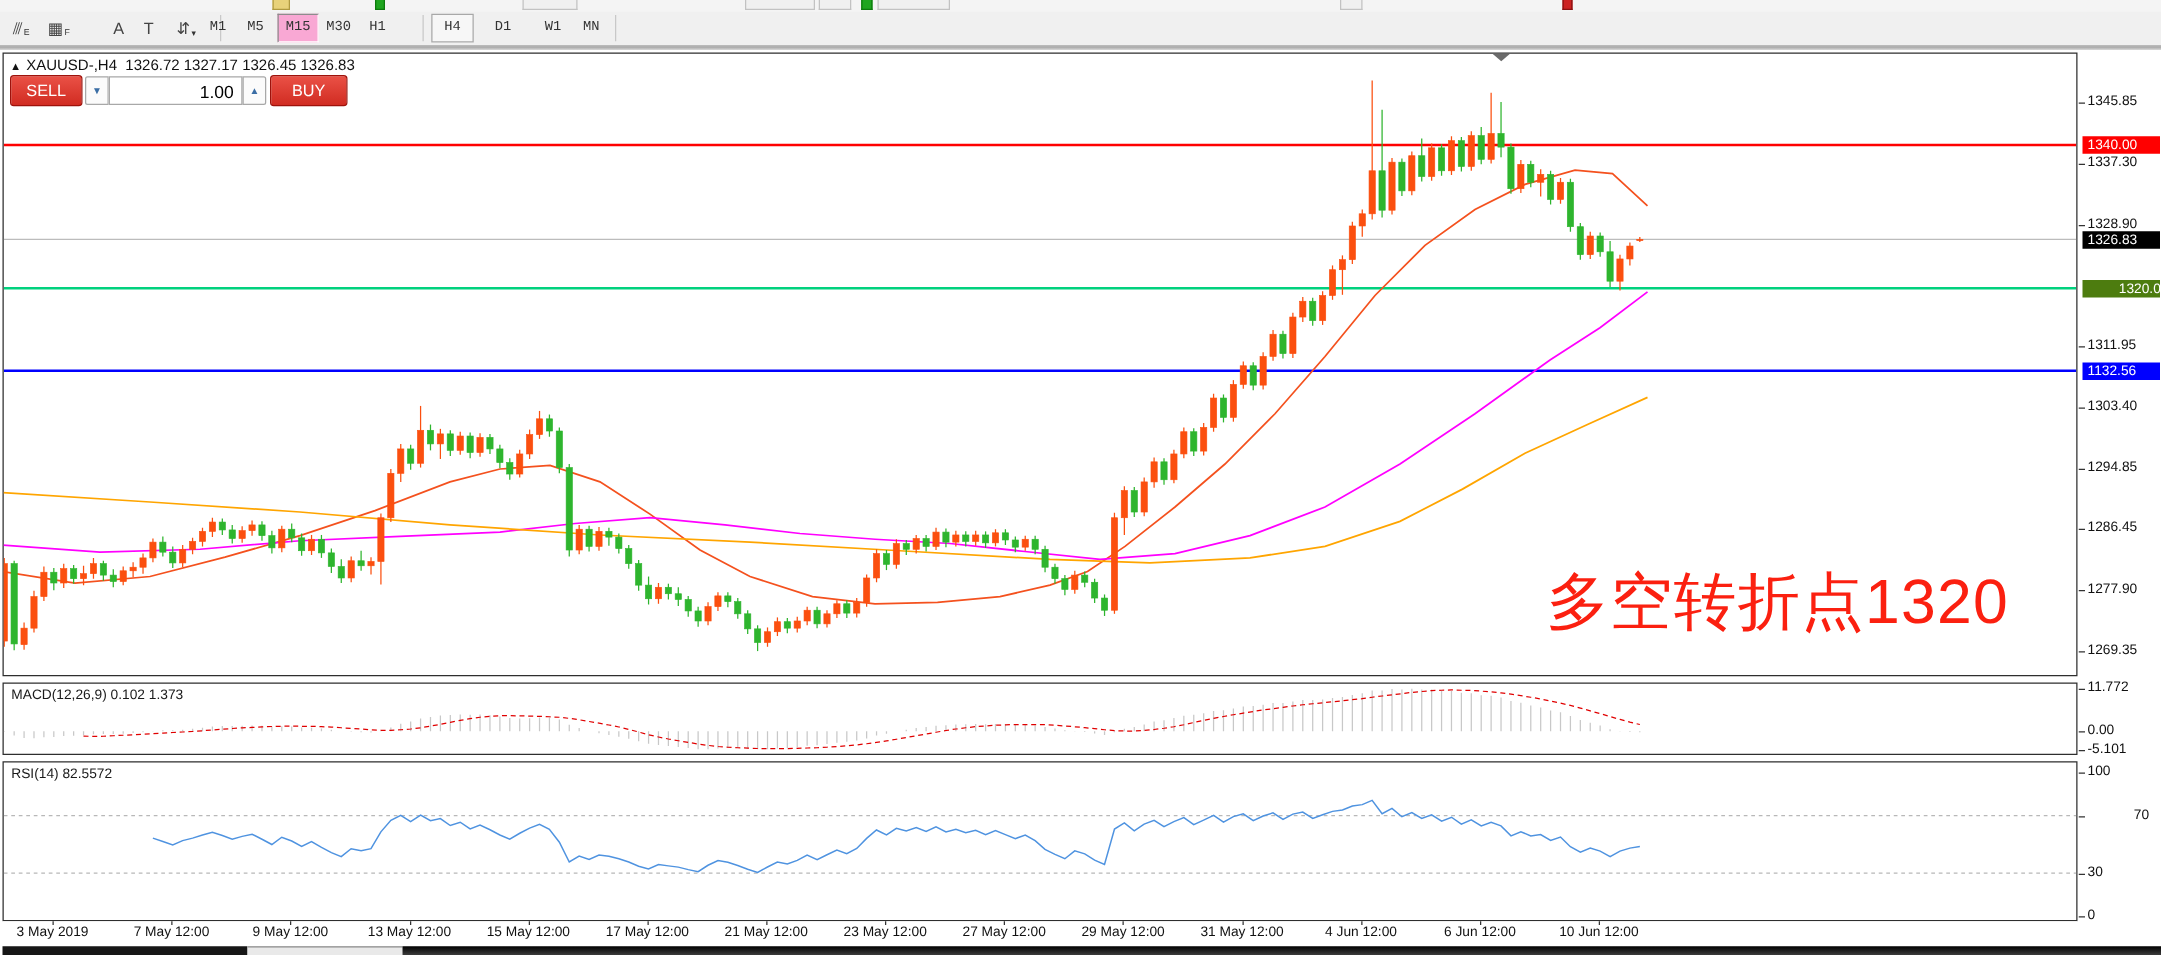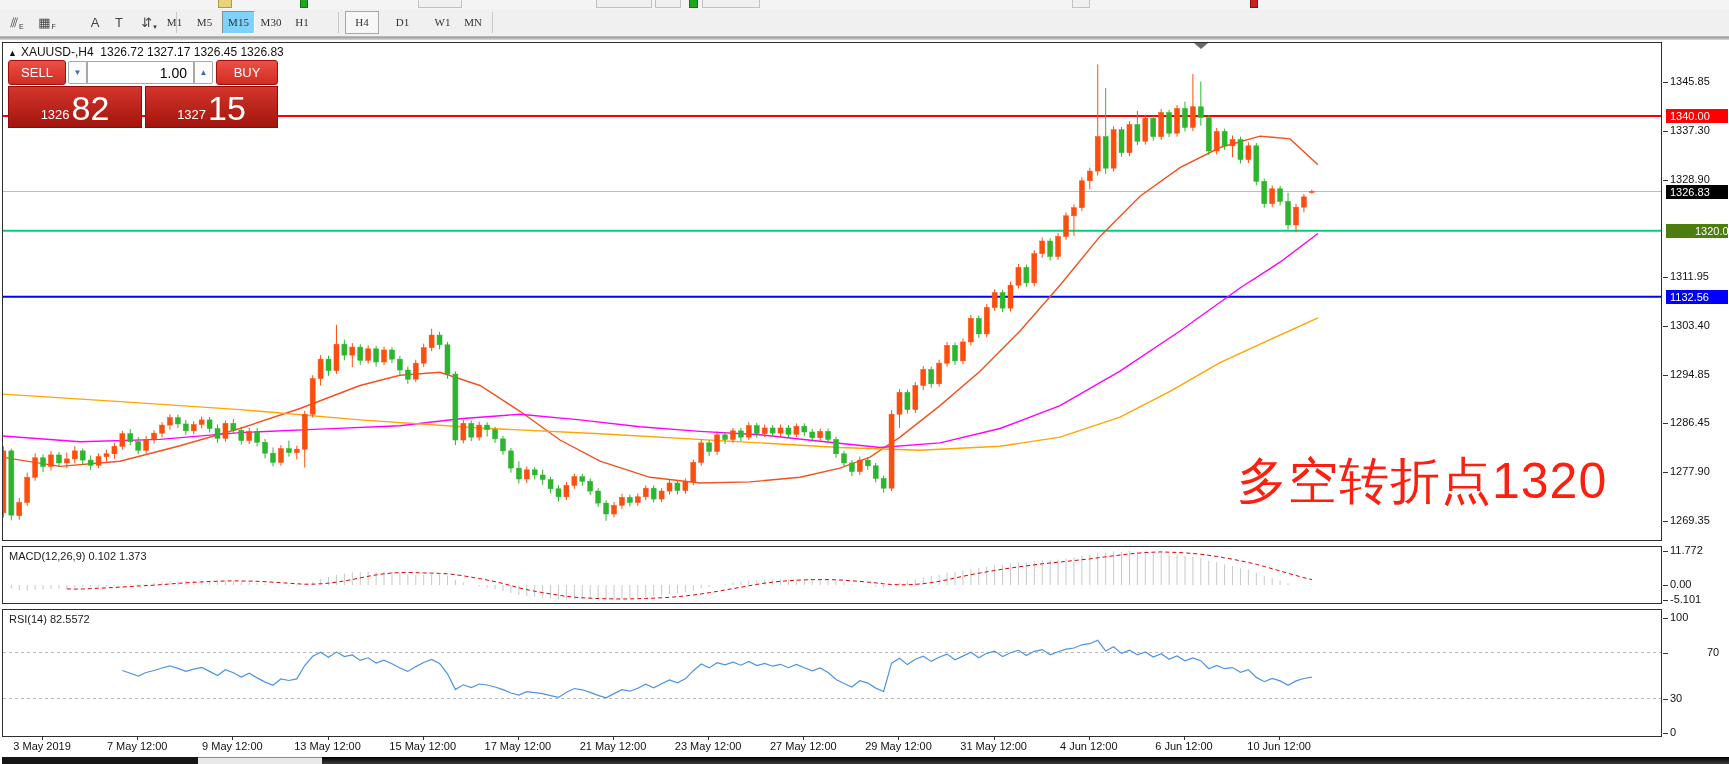--- a/index.html
+++ b/index.html
@@ -13,22 +13,22 @@
   .frag.green { background:#1fa51f; border-color:#0d7a0d; }
   .frag.red { background:#cc2222; border-color:#881111; }
   .frag.yellow { background:#e8d27a; border-color:#b09a40; }
 
   
   .toolbar { position:absolute; left:0; top:9px; width:1729px; height:28px; background:#f0f0f0; border-bottom:1px solid #b9b9b9; }
   .toolicon { position:absolute; top:2px; width:26px; height:23px; display:flex; align-items:center; justify-content:center; color:#444; font-size:13px; }
   .toolicon .sub { font-size:7px; color:#333; margin-left:1px; margin-top:8px; }
   .tsep { position:absolute; top:3px; width:1px; height:21px; background:#c8c8c8; }
   .tf { position:absolute; top:2px; height:23px; border:1px solid transparent; background:transparent;
-        font-family:Liberation Serif, serif; font-size:11px; color:#333; text-align:center; line-height:21px; cursor:default; }
-  .tf.pressed { background:#7dd3fc; border-color:#8d8d8d #ffffff #ffffff #8d8d8d; }
+        font-family:Liberation Mono, monospace; font-size:11px; color:#333; text-align:center; line-height:21px; cursor:default; }
+  .tf.pressed { background:#f9a8d4; border-color:#8d8d8d #ffffff #ffffff #8d8d8d; }
   .tf.active  { background:#f7f7f7; border:1px solid #a8a8a8; }
 
   
   .winline { position:absolute; left:0; top:37px; width:1729px; height:3px; background:linear-gradient(#9a9a9a,#d9d9d9); }
   .panel { position:absolute; left:2px; width:1660px; background:#fff; border:1px solid #2e2e2e; }
   #plot-main { top:42px; height:499px; }
   #plot-macd { top:546px; height:58px; }
   #plot-rsi  { top:609px; height:128px; }
   svg { display:block; }
 
@@ -130,30 +130,20 @@
 
   <div class="chart-title"><span class="tri">▲</span><span>XAUUSD-,H4</span><span>  </span><span>1326.72 1327.17 1326.45 1326.83</span></div>
 
   <div class="trade">
     <div class="trade-row1">
       <div class="btn-sell">SELL</div>
       <div class="spin down">▼</div>
       <input class="vol" value="1.00" style="">
       <div class="spin up">▲</div>
       <div class="btn-buy">BUY</div>
-    </div>
-    <div class="trade-row2">
-      <div class="bigpx bid">
-        <span class="sm">1326</span>
-        <span class="lg">82</span>
-      </div>
-      <div class="bigpx ask">
-        <span class="sm">1327</span>
-        <span class="lg">15</span>
-      </div>
     </div>
   </div>
 
   <div class="panel" id="plot-main">
     <svg id="svg-main" width="1658" height="497">
         <line x1="0" y1="148.51145000000093" x2="1658" y2="148.51145000000093" stroke="#bcbcbc" stroke-width="1"></line>
         <line x1="0" y1="72.98150000000052" x2="1658" y2="72.98150000000052" stroke="#ff0000" stroke-width="2"></line>
         <line x1="0" y1="187.68150000000054" x2="1658" y2="187.68150000000054" stroke="#00d17e" stroke-width="2"></line>
         <line x1="0" y1="253.63400000000053" x2="1658" y2="253.63400000000053" stroke="#0000ff" stroke-width="2"></line>
         <path d="M-1,414.2 L57,423.4 L117,418.2 L177,402.7 L237,385.5 L297,365.5 L357,342.5 L397,332.2 L437,329.3 L477,342.5 L517,368.3 L557,397.0 L597,418.2 L647,434.3 L697,440.0 L747,438.9 L797,434.3 L837,425.1 L867,414.2 L897,394.1 L937,362.6 L977,328.2 L1017,288.0 L1057,242.2 L1097,193.4 L1137,153.3 L1177,124.6 L1217,104.5 L1257,93.1 L1287,95.9 L1315,121.7" fill="none" stroke="#f4511e" stroke-width="1.4"></path>

